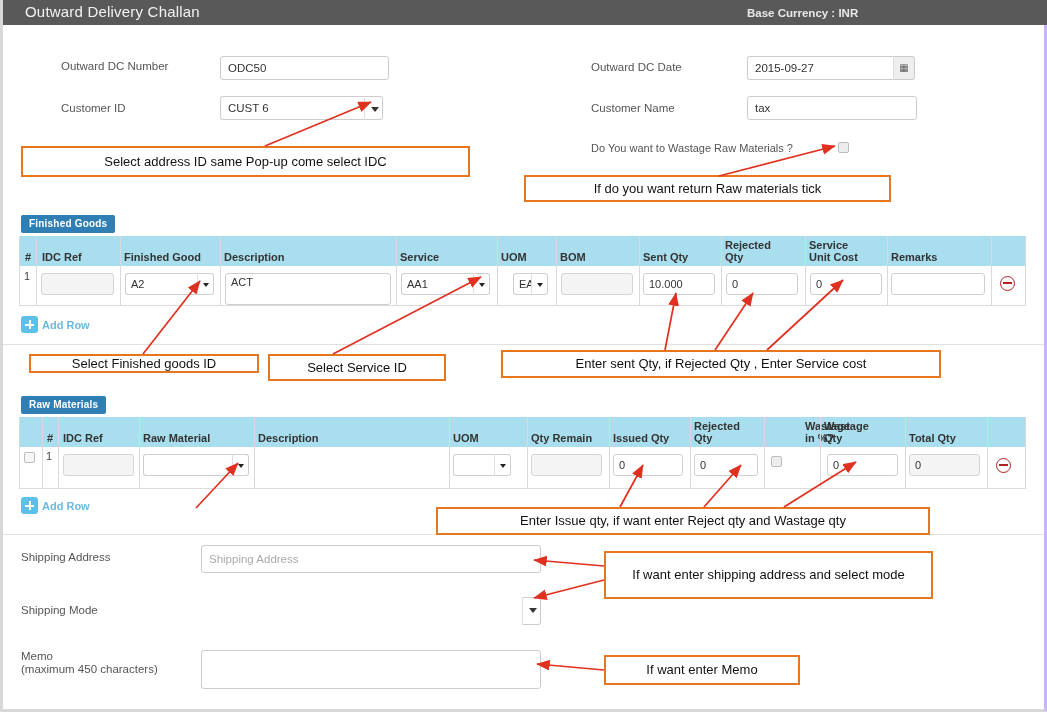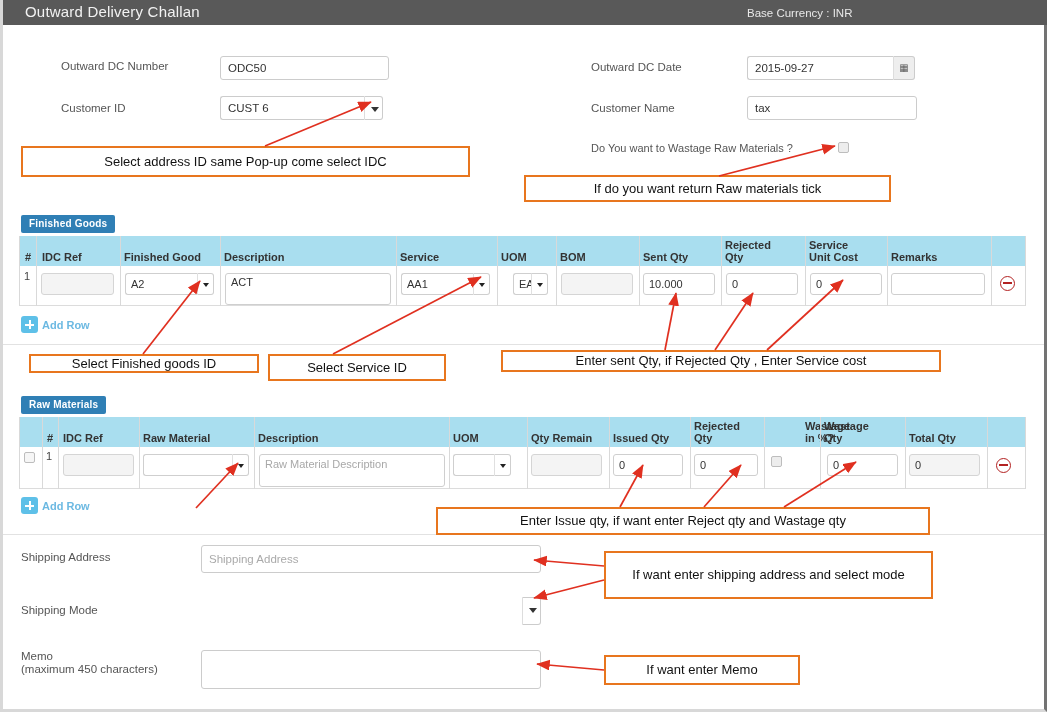--- a/index.html
+++ b/index.html
@@ -7,37 +7,37 @@
     width:1047px;height:712px;
     background:#ffffff;
     font-family:"Liberation Sans","DejaVu Sans",sans-serif;
     color:#444;
     position:relative;
     overflow:hidden;
   }
   #page{
     position:absolute;inset:0;
     border-left:3px solid #d8d8d8;
-    border-right:3px solid #737373;
+    border-right:3px solid #c4b5fd;
     border-bottom:3px solid #d8d8d8;
     box-sizing:border-box;
   }
 
   
   .topbar{
     position:absolute;left:0;top:0;width:1047px;height:25px;
     background:#595959;
   }
   .topbar .title{
     position:absolute;left:22px;top:3px;
     font-size:15px;color:#f2f2f2;letter-spacing:.2px;
   }
   .topbar .currency{
     position:absolute;left:744px;top:7px;
-    font-size:11.5px;color:#e8e8e8;font-weight:normal;
+    font-size:11.5px;color:#e8e8e8;font-weight:bold;
   }
 
   
   .flabel{position:absolute;font-size:11.5px;color:#555;}
   .finput{
     position:absolute;box-sizing:border-box;
     border:1px solid #ccc;border-radius:3px;background:#fff;
     font-size:11.5px;color:#333;
     padding:0 7px;line-height:22px;height:24px;
     font-family:"Liberation Sans","DejaVu Sans",sans-serif;
@@ -238,21 +238,20 @@
   <div class="vline" style="left:817px;top:417px;height:72px;"></div>
   <div class="vline" style="left:902px;top:417px;height:72px;"></div>
   <div class="vline" style="left:984px;top:417px;height:72px;"></div>
   <div class="vline" style="left:1022px;top:417px;height:72px;"></div>
 
   <div class="chk" style="left:21px;top:452px;background:#f6f6f6;"></div>
   <div class="cellnum" style="left:43px;top:450px;">1</div>
   <div class="cin readonly" style="left:60px;top:454px;width:71px;"></div>
   <div class="cin" style="left:140px;top:454px;width:89px;border-radius:3px 0 0 3px;border-right:none;"></div>
   <div class="carrow" style="left:229px;top:454px;"></div>
-  <div class="cin ph" style="left:256px;top:454px;width:186px;height:33px;line-height:18px;">Raw Material Description</div>
   <div class="cin" style="left:450px;top:454px;width:41px;border-radius:3px 0 0 3px;border-right:none;"></div>
   <div class="carrow" style="left:491px;top:454px;"></div>
   <div class="cin readonly" style="left:528px;top:454px;width:71px;"></div>
   <div class="cin" style="left:610px;top:454px;width:70px;">0</div>
   <div class="cin" style="left:691px;top:454px;width:64px;">0</div>
   <div class="chk" style="left:768px;top:456px;"></div>
   <div class="cin" style="left:824px;top:454px;width:71px;">0</div>
   <div class="cin readonly" style="left:906px;top:454px;width:71px;">0</div>
   <div class="del" style="left:993px;top:458px;"></div>
 
@@ -268,21 +267,21 @@
   <div class="sel-arrow" style="left:519px;top:597px;height:28px;"></div>
 
   <div class="flabel" style="left:18px;top:650px;">Memo</div>
   <div class="flabel" style="left:18px;top:663px;">(maximum 450 characters)</div>
   <div class="finput" style="left:198px;top:650px;width:340px;height:39px;"></div>
 
   <div class="callout" style="left:18px;top:146px;width:449px;height:31px;">Select address ID  same Pop-up come select IDC</div>
   <div class="callout" style="left:521px;top:175px;width:367px;height:27px;">If do you want return Raw materials tick</div>
   <div class="callout" style="left:26px;top:354px;width:230px;height:19px;">Select Finished goods ID</div>
   <div class="callout" style="left:265px;top:354px;width:178px;height:27px;">Select Service ID</div>
-  <div class="callout" style="left:498px;top:350px;width:440px;height:22px;">Enter sent Qty, if Rejected Qty , Enter Service cost</div>
+  <div class="callout" style="left:498px;top:350px;width:440px;height:28px;">Enter sent Qty, if Rejected Qty , Enter Service cost</div>
   <div class="callout" style="left:433px;top:507px;width:494px;height:28px;">Enter  Issue qty, if want enter Reject qty and Wastage qty</div>
   <div class="callout" style="left:601px;top:551px;width:329px;height:48px;">If want enter shipping address and select mode</div>
   <div class="callout" style="left:601px;top:655px;width:196px;height:30px;">If want enter Memo</div>
 
   <svg class="arrows">
     <defs>
       <marker id="ah" markerWidth="9" markerHeight="9" refX="7.5" refY="3.2" orient="auto">
         <path d="M0,0 L8,3.2 L0,6.4 z" fill="#e03020"></path>
       </marker>
     </defs>

